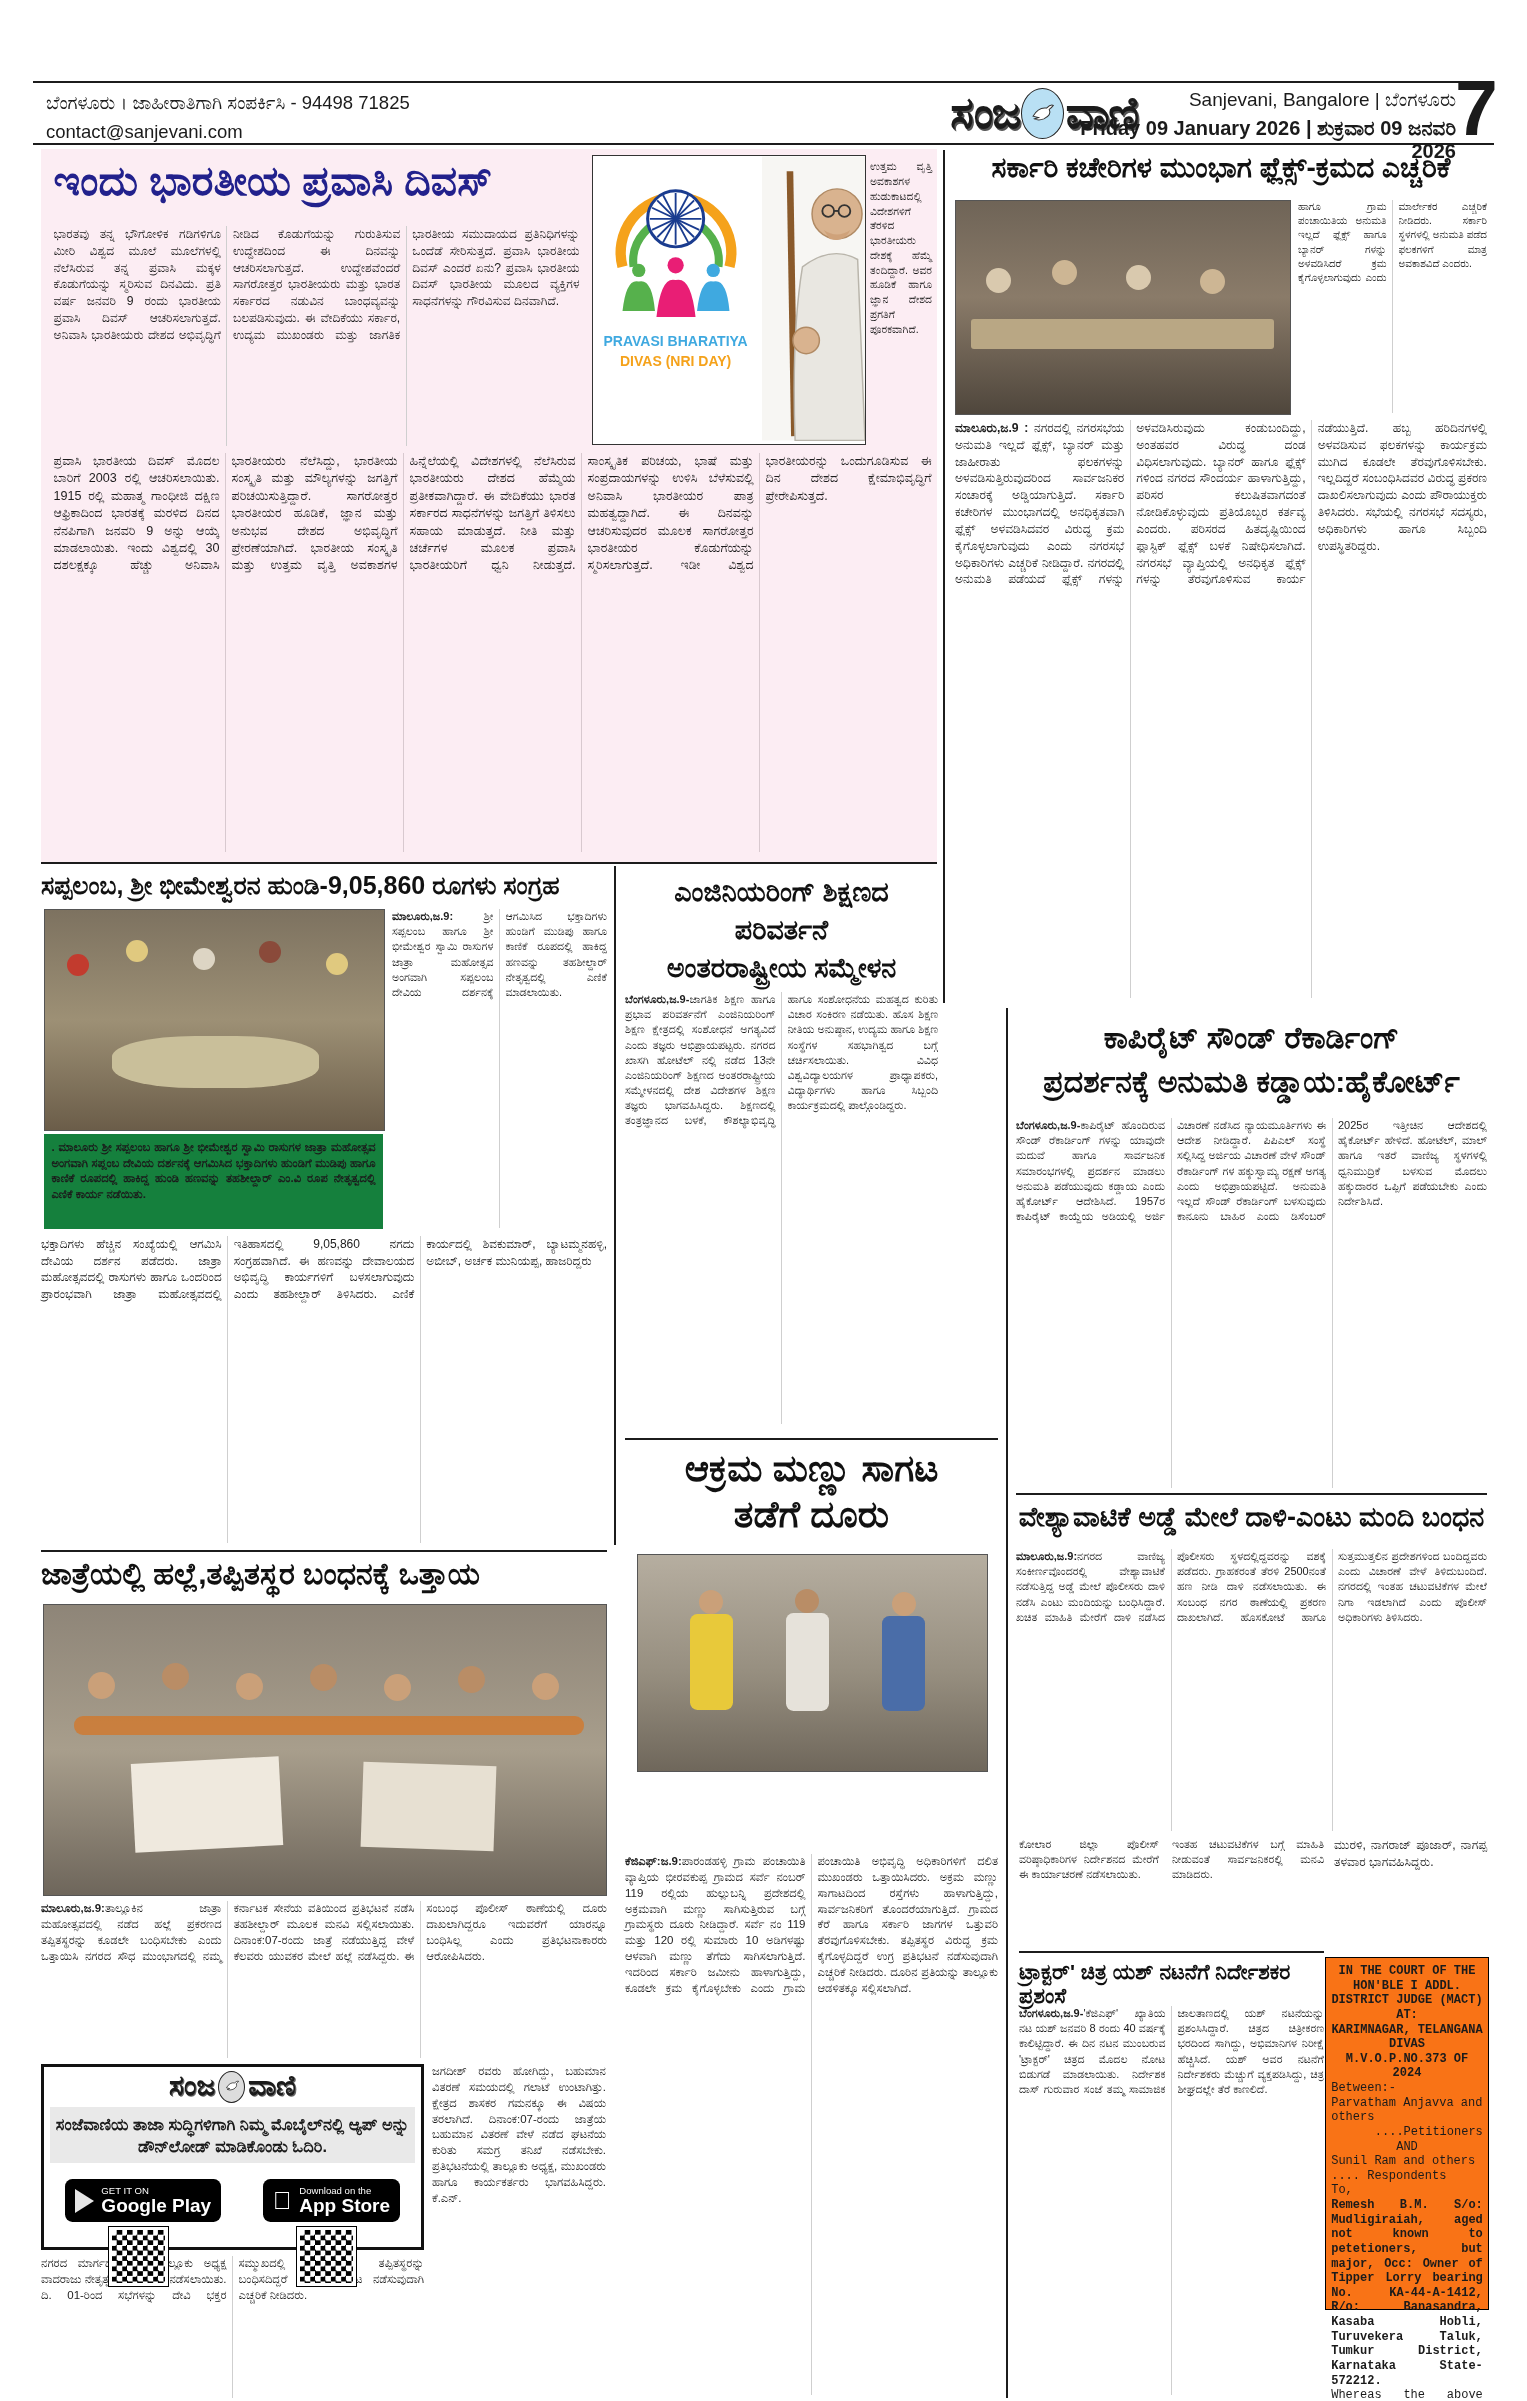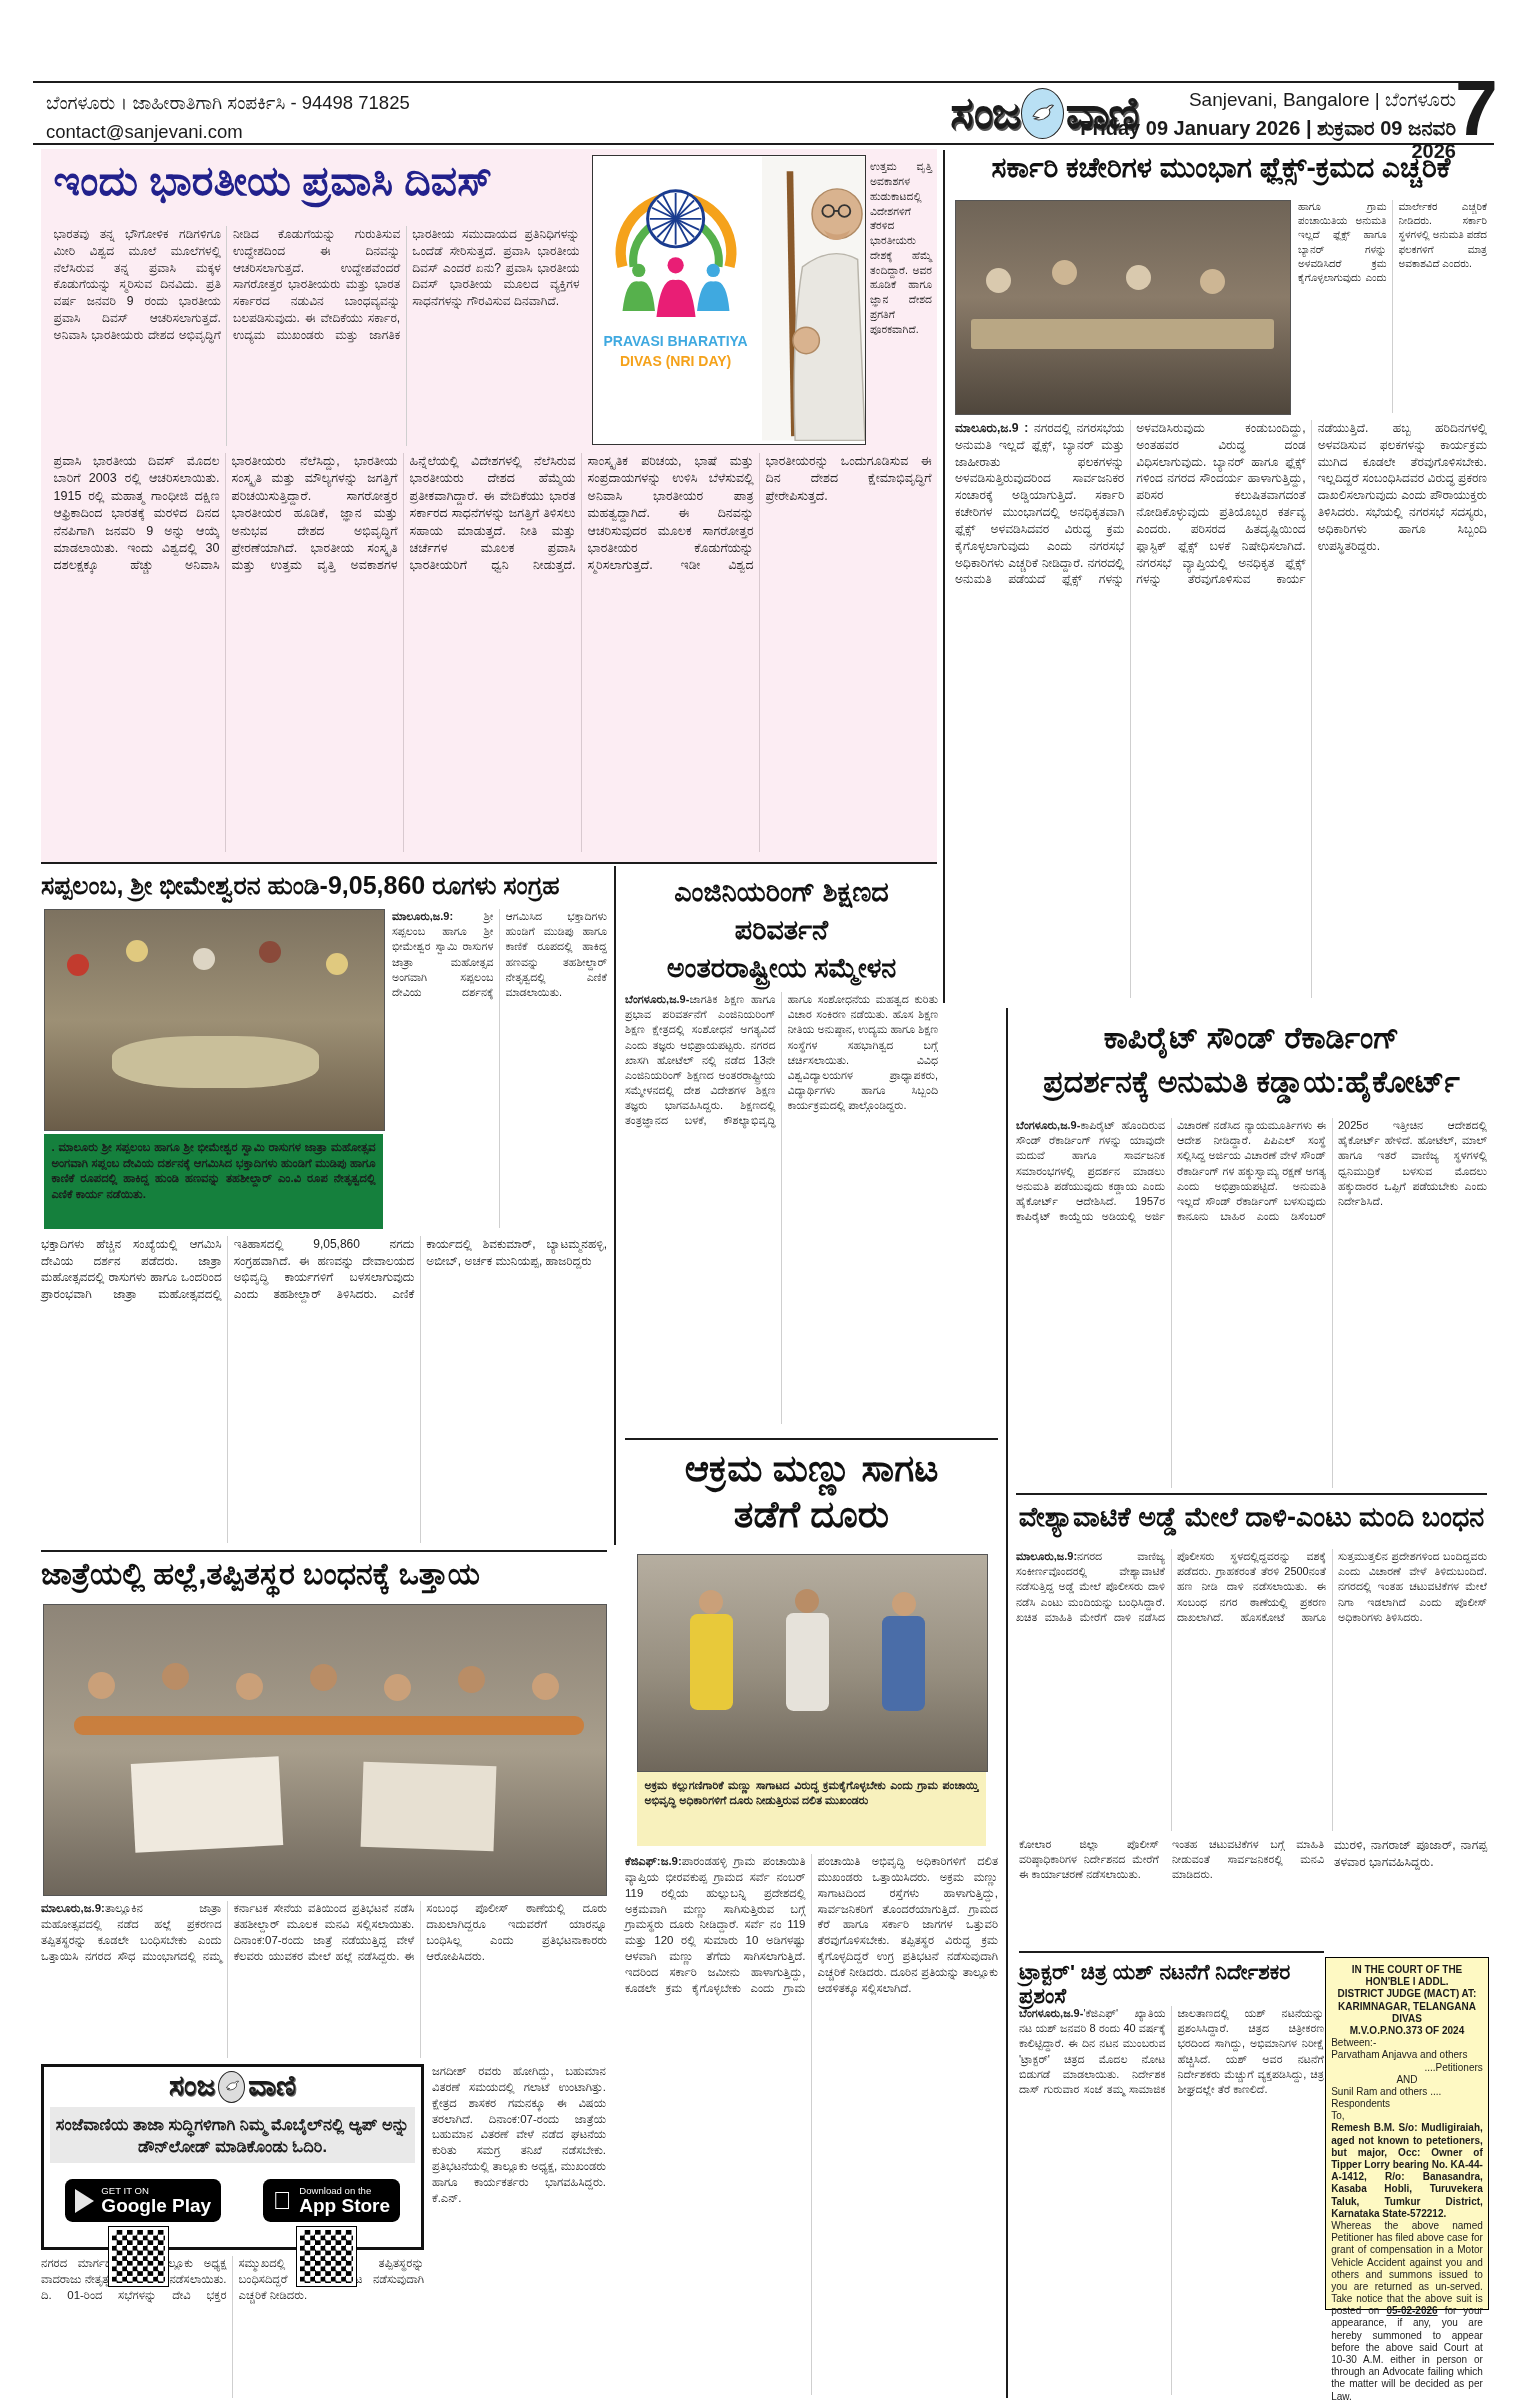--- a/index.html
+++ b/index.html
@@ -21,22 +21,22 @@
   .badge{display:flex;align-items:center;background:#000;border-radius:7.4px;color:#fff;
          padding:4.4px 10.3px;gap:7.4px;height:43px;box-sizing:border-box;}
   .badge .txt{display:flex;flex-direction:column;line-height:1.05;}
   .badge .top{font-size:9.6px;}
   .badge .bot{font-size:19px;font-weight:bold;}
   .qr{width:53px;height:53px;border:3.7px solid #fff;outline:1.5px solid #000;
       background:repeating-conic-gradient(#000 0% 25%, #fff 0% 50%) 0 0/10.3px 10.3px;}
   .play-tri{width:0;height:0;border-top:12px solid transparent;border-bottom:12px solid transparent;
             border-left:19px solid #e6e6e6;}
   .apple{font-size:25px;line-height:1;}
-  .legal{border:1.5px solid #000;background:#fef9c3;padding:6px 5.2px;box-sizing:border-box;
-         font-family:Liberation Sans, sans-serif;font-size:10px;line-height:1.22;}
+  .legal{border:1.5px solid #000;background:#f97316;padding:6px 5.2px;box-sizing:border-box;
+         font-family:Liberation Mono, monospace;font-size:12px;line-height:1.22;}
   .legal .ctr{text-align:center;font-weight:bold;}
   .legal .just{text-align:justify;}
   .u{text-decoration:underline;font-weight:bold;margin-top:14px;}
 </style>
 </head>
 <body>
 
 <div id="page">
 
   <div class="rule-h" style="left:33px;top:81px;width:1461px;height:2.2px;"></div>
@@ -150,21 +150,20 @@
     <div>ತಡೆಗೆ ದೂರು</div>
   </div>
   <div class="photo" style="left:637px;top:1554px;width:349px;height:216px;background:linear-gradient(180deg,#b6aea0 0%,#968e7f 55%,#6f675b 100%);">
     <div class="abs" style="left:52px;top:59px;width:43px;height:96px;background:#e8c93a;border-radius:7.4px;"></div>
     <div class="pdot" style="left:61px;top:35px;width:24px;height:24px;background:#caa079;"></div>
     <div class="abs" style="left:148px;top:58px;width:43px;height:98px;background:#e6e2da;border-radius:7.4px;"></div>
     <div class="pdot" style="left:157px;top:34px;width:24px;height:24px;background:#b98d66;"></div>
     <div class="abs" style="left:244px;top:61px;width:43px;height:95px;background:#4a6da8;border-radius:7.4px;"></div>
     <div class="pdot" style="left:254px;top:37px;width:24px;height:24px;background:#caa079;"></div>
   </div>
-  <div class="caption-box" style="left:637px;top:1772px;width:349px;height:74px;background:#f8f1bd;font-size:11px;">ಅಕ್ರಮ ಕಲ್ಲುಗಣಿಗಾರಿಕೆ ಮಣ್ಣು ಸಾಗಾಟದ ವಿರುದ್ಧ ಕ್ರಮಕೈಗೊಳ್ಳಬೇಕು ಎಂದು ಗ್ರಾಮ ಪಂಚಾಯ್ತಿ ಅಭಿವೃದ್ಧಿ ಅಧಿಕಾರಿಗಳಿಗೆ ದೂರು ನೀಡುತ್ತಿರುವ ದಲಿತ ಮುಖಂಡರು</div>
   <div class="abs kn cols-2" style="left:625px;top:1854px;width:373px;height:541px;font-size:11.5px;">
     <span class="dateline">ಕೆಜಿಎಫ್:ಜ.9:</span><span>ಪಾರಂಡಹಳ್ಳಿ ಗ್ರಾಮ ಪಂಚಾಯಿತಿ ವ್ಯಾಪ್ತಿಯ ಭೀರವಕುಪ್ಪ ಗ್ರಾಮದ ಸರ್ವೆ ನಂಬರ್ 119 ರಲ್ಲಿಯ ಹುಲ್ಲುಬನ್ನಿ ಪ್ರದೇಶದಲ್ಲಿ ಅಕ್ರಮವಾಗಿ ಮಣ್ಣು ಸಾಗಿಸುತ್ತಿರುವ ಬಗ್ಗೆ ಗ್ರಾಮಸ್ಥರು ದೂರು ನೀಡಿದ್ದಾರೆ. ಸರ್ವೆ ನಂ 119 ಮತ್ತು 120 ರಲ್ಲಿ ಸುಮಾರು 10 ಅಡಿಗಳಷ್ಟು ಆಳವಾಗಿ ಮಣ್ಣು ತೆಗೆದು ಸಾಗಿಸಲಾಗುತ್ತಿದೆ. ಇದರಿಂದ ಸರ್ಕಾರಿ ಜಮೀನು ಹಾಳಾಗುತ್ತಿದ್ದು, ಕೂಡಲೇ ಕ್ರಮ ಕೈಗೊಳ್ಳಬೇಕು ಎಂದು ಗ್ರಾಮ ಪಂಚಾಯಿತಿ ಅಭಿವೃದ್ಧಿ ಅಧಿಕಾರಿಗಳಿಗೆ ದಲಿತ ಮುಖಂಡರು ಒತ್ತಾಯಿಸಿದರು. ಅಕ್ರಮ ಮಣ್ಣು ಸಾಗಾಟದಿಂದ ರಸ್ತೆಗಳು ಹಾಳಾಗುತ್ತಿದ್ದು, ಸಾರ್ವಜನಿಕರಿಗೆ ತೊಂದರೆಯಾಗುತ್ತಿದೆ. ಗ್ರಾಮದ ಕೆರೆ ಹಾಗೂ ಸರ್ಕಾರಿ ಜಾಗಗಳ ಒತ್ತುವರಿ ತೆರವುಗೊಳಿಸಬೇಕು. ತಪ್ಪಿತಸ್ಥರ ವಿರುದ್ಧ ಕ್ರಮ ಕೈಗೊಳ್ಳದಿದ್ದರೆ ಉಗ್ರ ಪ್ರತಿಭಟನೆ ನಡೆಸುವುದಾಗಿ ಎಚ್ಚರಿಕೆ ನೀಡಿದರು. ದೂರಿನ ಪ್ರತಿಯನ್ನು ತಾಲ್ಲೂಕು ಆಡಳಿತಕ್ಕೂ ಸಲ್ಲಿಸಲಾಗಿದೆ.</span>
   </div>
 
   <div class="rule-v" style="left:1006px;top:1008px;height:1390px;"></div>
 
   <div class="abs headline" style="left:1016px;top:1016px;width:471px;font-size:30px;text-align:center;line-height:1.45;">
     <div>ಕಾಪಿರೈಟ್ ಸೌಂಡ್ ರೆಕಾರ್ಡಿಂಗ್</div>
     <div>ಪ್ರದರ್ಶನಕ್ಕೆ ಅನುಮತಿ ಕಡ್ಡಾಯ:ಹೈಕೋರ್ಟ್</div>
   </div>

